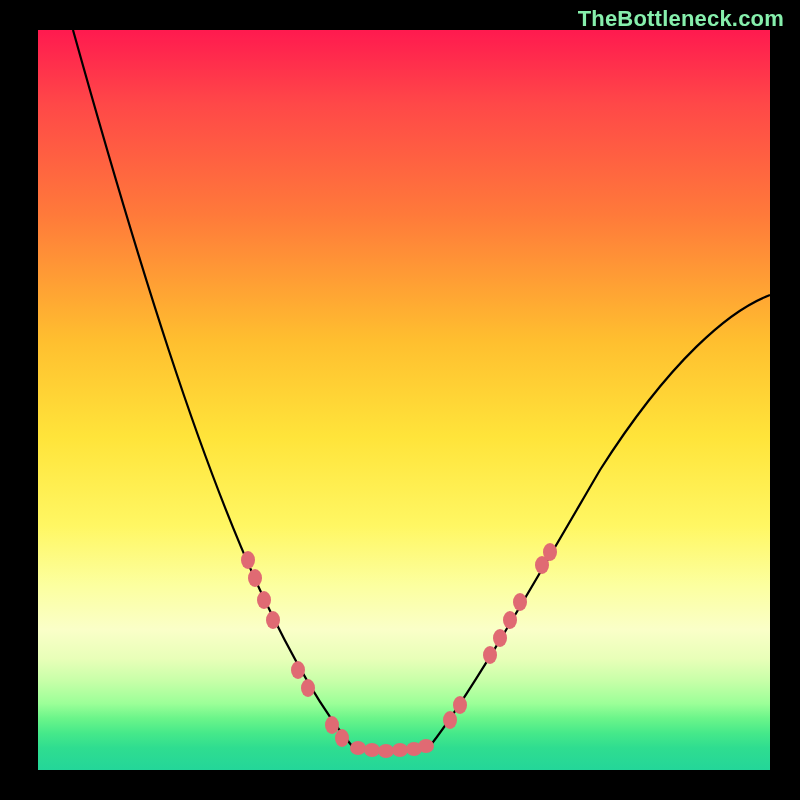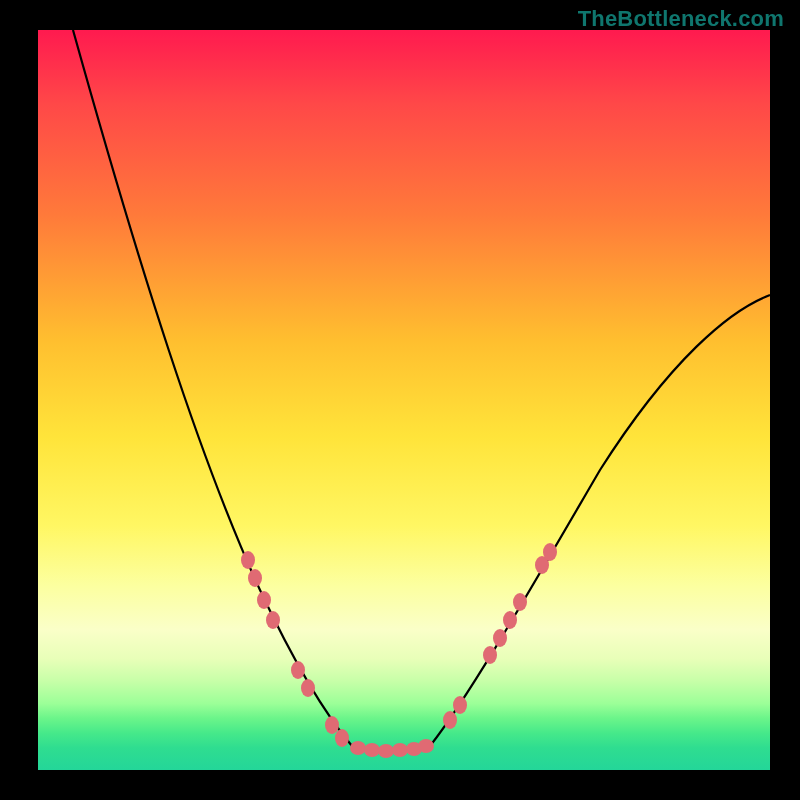--- a/index.html
+++ b/index.html
@@ -42,21 +42,21 @@
       #24d699 100%
     );
   }
   .watermark {
     position: absolute;
     top: 6px;
     right: 16px;
     font-family: Arial, Helvetica, sans-serif;
     font-size: 22px;
     font-weight: 600;
-    color: #0f766e;
+    color: #86efac;
     letter-spacing: 0.2px;
   }
   svg.curve {
     position: absolute;
     left: 0;
     top: 0;
   }
   .dot {
     fill: #e06a73;
   }

